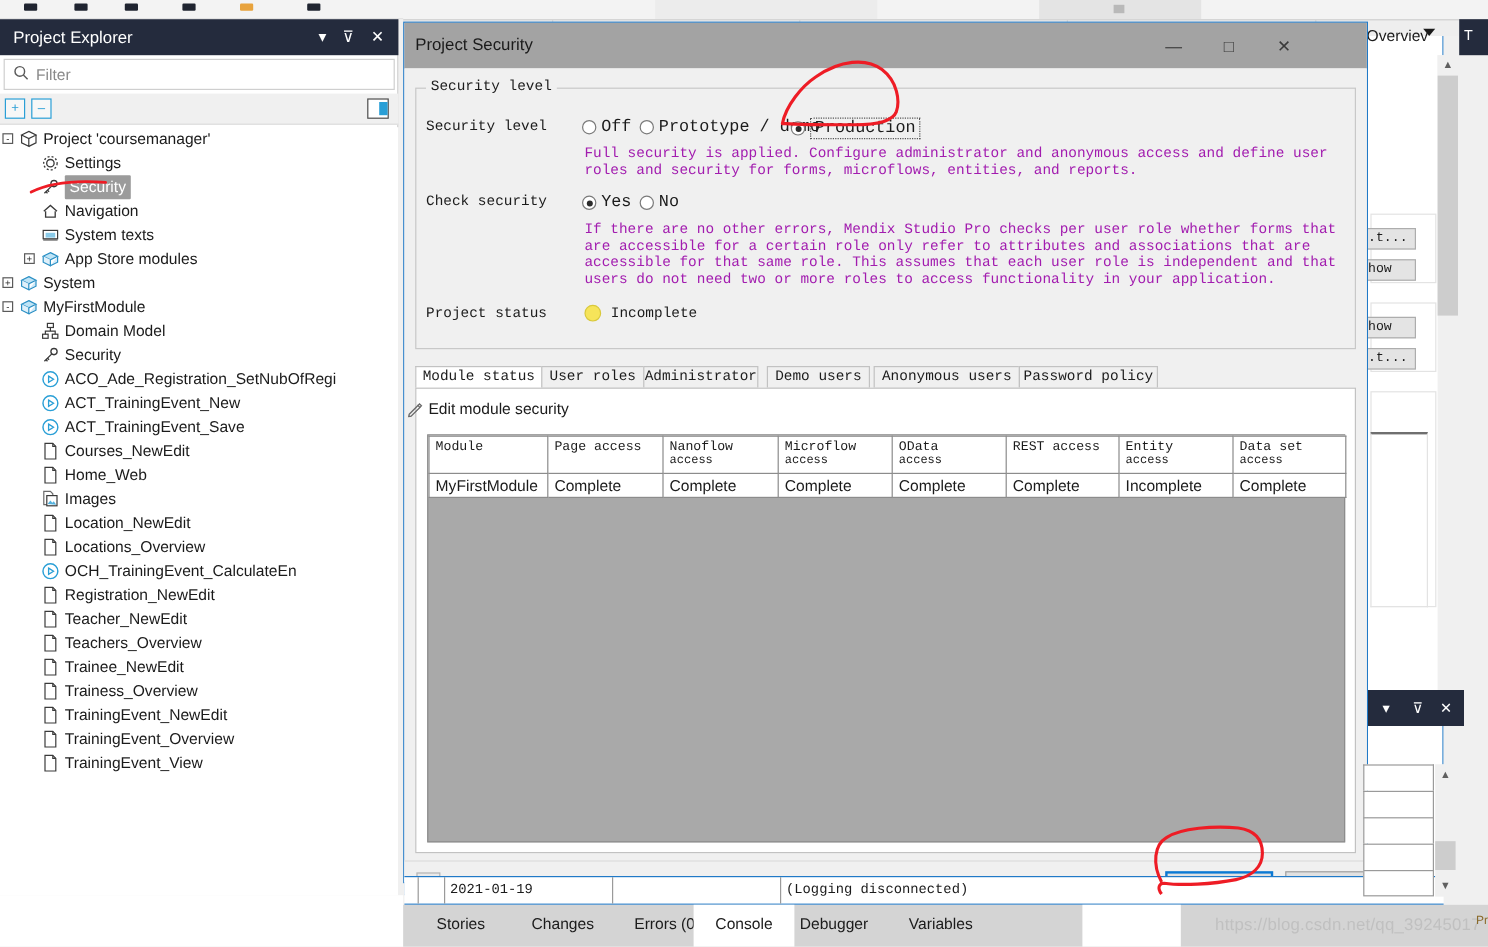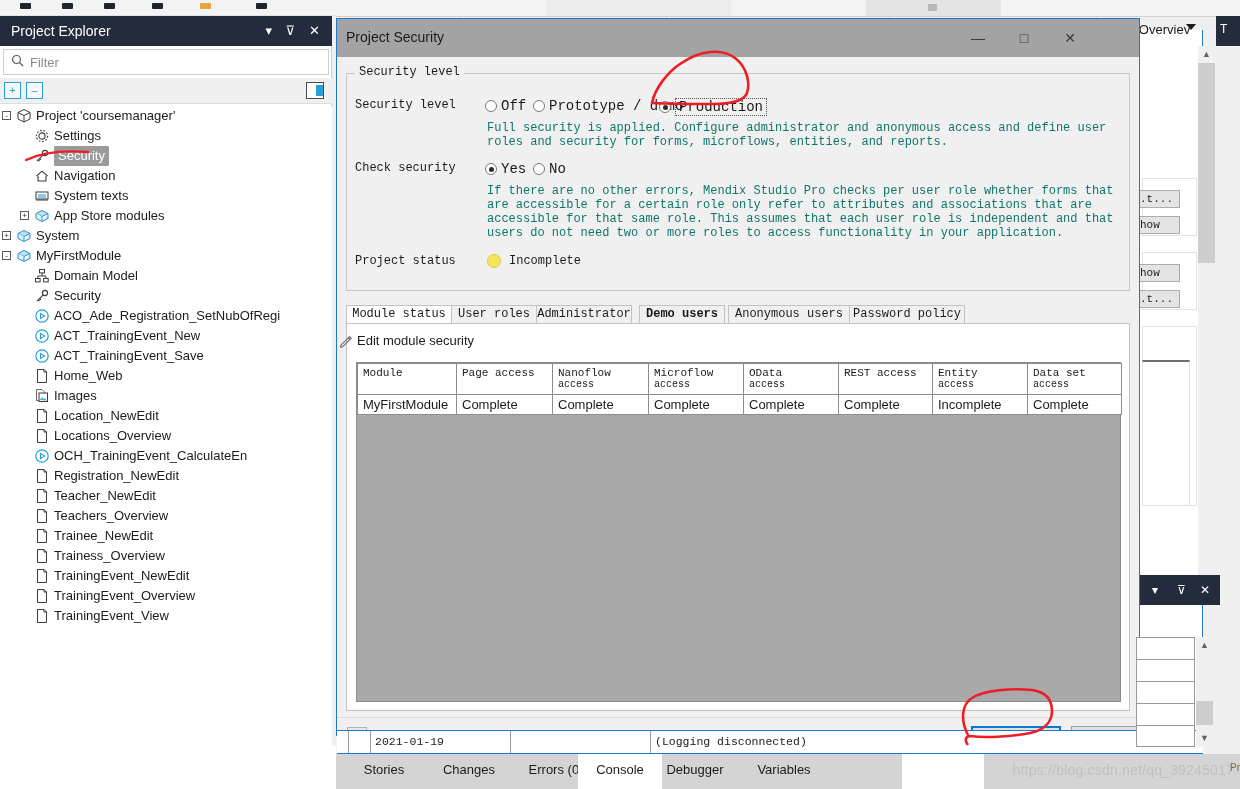--- a/index.html
+++ b/index.html
@@ -147,21 +147,21 @@
     width:12px; height:12px; border-radius:50%; border:1px solid #7a7a7a; background:#fff;
     margin-right:4px; position:relative; flex:0 0 auto;
   }
   .radio.on .dot::after {
     content:""; position:absolute; left:2.5px; top:2.5px; width:5px; height:5px;
     border-radius:50%; background:#2b2b2b;
   }
   .radio .focusbox { border:1px dotted #555; padding:0 3px; }
   .desc {
     position:absolute; font-family:"Liberation Mono", monospace; font-size:12px;
-    color:#0f766e; line-height:14px;
+    color:#a21caf; line-height:14px;
   }
   .status-dot {
     position:absolute; width:14px; height:14px; border-radius:50%;
     background:#f6e45a; border:1px solid #d9c93c;
   }
 
   
   .tabs { position:absolute; left:9px; top:248px; width:784px; height:19px; }
   .tab {
     position:absolute; top:0; height:19px; background:#f0f0f0; border:1px solid #c2c2c2;
@@ -443,20 +443,29 @@
           <span class="lbl" style="left:54px">ACT_TrainingEvent_New</span>
         </div>
         <div class="tnode">
           <span class="ic" style="left:34px">
             <svg width="16" height="16" viewBox="0 0 16 16">
               <circle cx="8" cy="8" r="6.2" fill="none" stroke="#2a9fd6" stroke-width="1.2"></circle>
               <path d="M6.5 5.4 L10.6 8 L6.5 10.6 Z" fill="none" stroke="#2a9fd6" stroke-width="1.1"></path>
             </svg>
           </span>
           <span class="lbl" style="left:54px">ACT_TrainingEvent_Save</span>
+        </div>
+        <div class="tnode">
+          <span class="ic" style="left:34px">
+            <svg width="16" height="16" viewBox="0 0 16 16">
+              <path d="M3.5 1.5 H10 L12.5 4 V14.5 H3.5 Z" fill="#fff" stroke="#3a3a3a" stroke-width="1"></path>
+              <path d="M10 1.5 V4 H12.5" fill="none" stroke="#3a3a3a" stroke-width="1"></path>
+            </svg>
+          </span>
+          <span class="lbl" style="left:54px">Courses_NewEdit</span>
         </div>
         <div class="tnode">
           <span class="ic" style="left:34px">
             <svg width="16" height="16" viewBox="0 0 16 16">
               <path d="M3.5 1.5 H10 L12.5 4 V14.5 H3.5 Z" fill="#fff" stroke="#3a3a3a" stroke-width="1"></path>
               <path d="M10 1.5 V4 H12.5" fill="none" stroke="#3a3a3a" stroke-width="1"></path>
             </svg>
           </span>
           <span class="lbl" style="left:54px">Home_Web</span>
         </div>
@@ -618,21 +627,21 @@
 
         <span class="field-label" style="left:8px; top:180px;">Project status</span>
         <span class="status-dot" style="left:140px; top:180px;"></span>
         <span class="field-label" style="left:162px; top:180px;">Incomplete</span>
       </div>
 
       <div class="tabs" id="dlg-tabs">
           <span class="tab active" style="left: 0px; width: 106px;">Module status</span>
           <span class="tab" style="left: 105px; width: 86px;">User roles</span>
           <span class="tab" style="left: 190px; width: 96px;">Administrator</span>
-          <span class="tab" style="left: 293px; width: 86px; font-weight: bold;">Demo users</span>
+          <span class="tab" style="left: 293px; width: 86px;">Demo users</span>
           <span class="tab" style="left: 382px; width: 122px;">Anonymous users</span>
           <span class="tab" style="left: 503px; width: 116px;">Password policy</span>
         </div>
 
       <div class="tabpanel">
         <span class="edit-link">
           <span class="pencil-icon">
             <svg width="14" height="14" viewBox="0 0 14 14">
                 <path d="M2 11.2 L9.3 3.9 L10.9 5.5 L3.6 12.8 L1.6 13.2 Z" fill="none" stroke="#6a6a6a" stroke-width="1.1"></path>
                 <path d="M9.3 3.9 L10.6 2.6 L12.2 4.2 L10.9 5.5" fill="none" stroke="#6a6a6a" stroke-width="1.1"></path>

